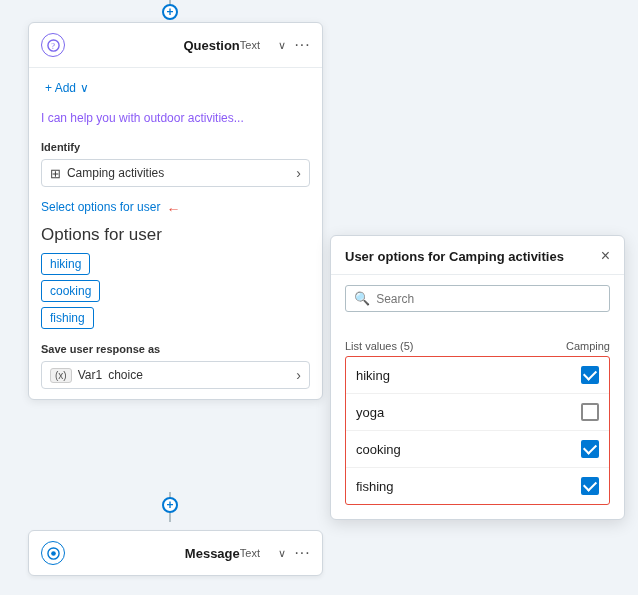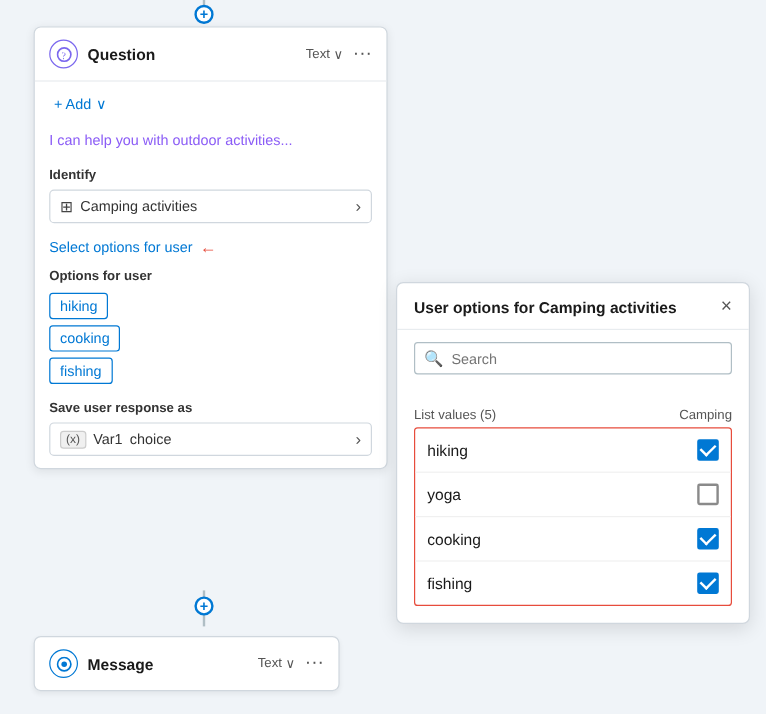--- a/index.html
+++ b/index.html
@@ -96,27 +96,28 @@
     }
     .card-icon-circle svg {
       width: 13px;
       height: 13px;
     }
     .card-title {
       font-size: 13px;
       font-weight: 600;
       flex: 1;
       color: #1a1a1a;
+      text-align: right;
     }
     .card-type-badge {
       font-size: 11px;
       color: #555;
       display: flex;
       align-items: center;
-      gap: 3px;
+      gap: 18px;
       margin-right: 8px;
     }
     .card-more {
       font-size: 16px;
       color: #555;
       cursor: pointer;
     }
 
     .card-body {
       padding: 10px 12px;
@@ -180,22 +181,22 @@
       display: flex;
       align-items: center;
       gap: 6px;
     }
     .arrow-icon {
       color: #e74c3c;
       font-size: 14px;
     }
 
     .options-label {
-      font-size: 11px;
-      font-weight: 700;
+      font-size: 17px;
+      font-weight: 400;
       color: #333;
       margin-bottom: 8px;
     }
 
     .option-tags {
       display: flex;
       flex-direction: column;
       gap: 5px;
       margin-bottom: 14px;
     }
@@ -247,21 +248,21 @@
     .field-chevron {
       font-size: 14px;
       color: #555;
     }
 
     
     .message-card {
       position: absolute;
       top: 530px;
       left: 28px;
-      width: 255px;
+      width: 295px;
       background: white;
       border: 1.5px solid #d0d7de;
       border-radius: 6px;
       box-shadow: 0 2px 4px rgba(0,0,0,0.06);
     }
     .message-card-header {
       display: flex;
       align-items: center;
       padding: 10px 12px;
     }

